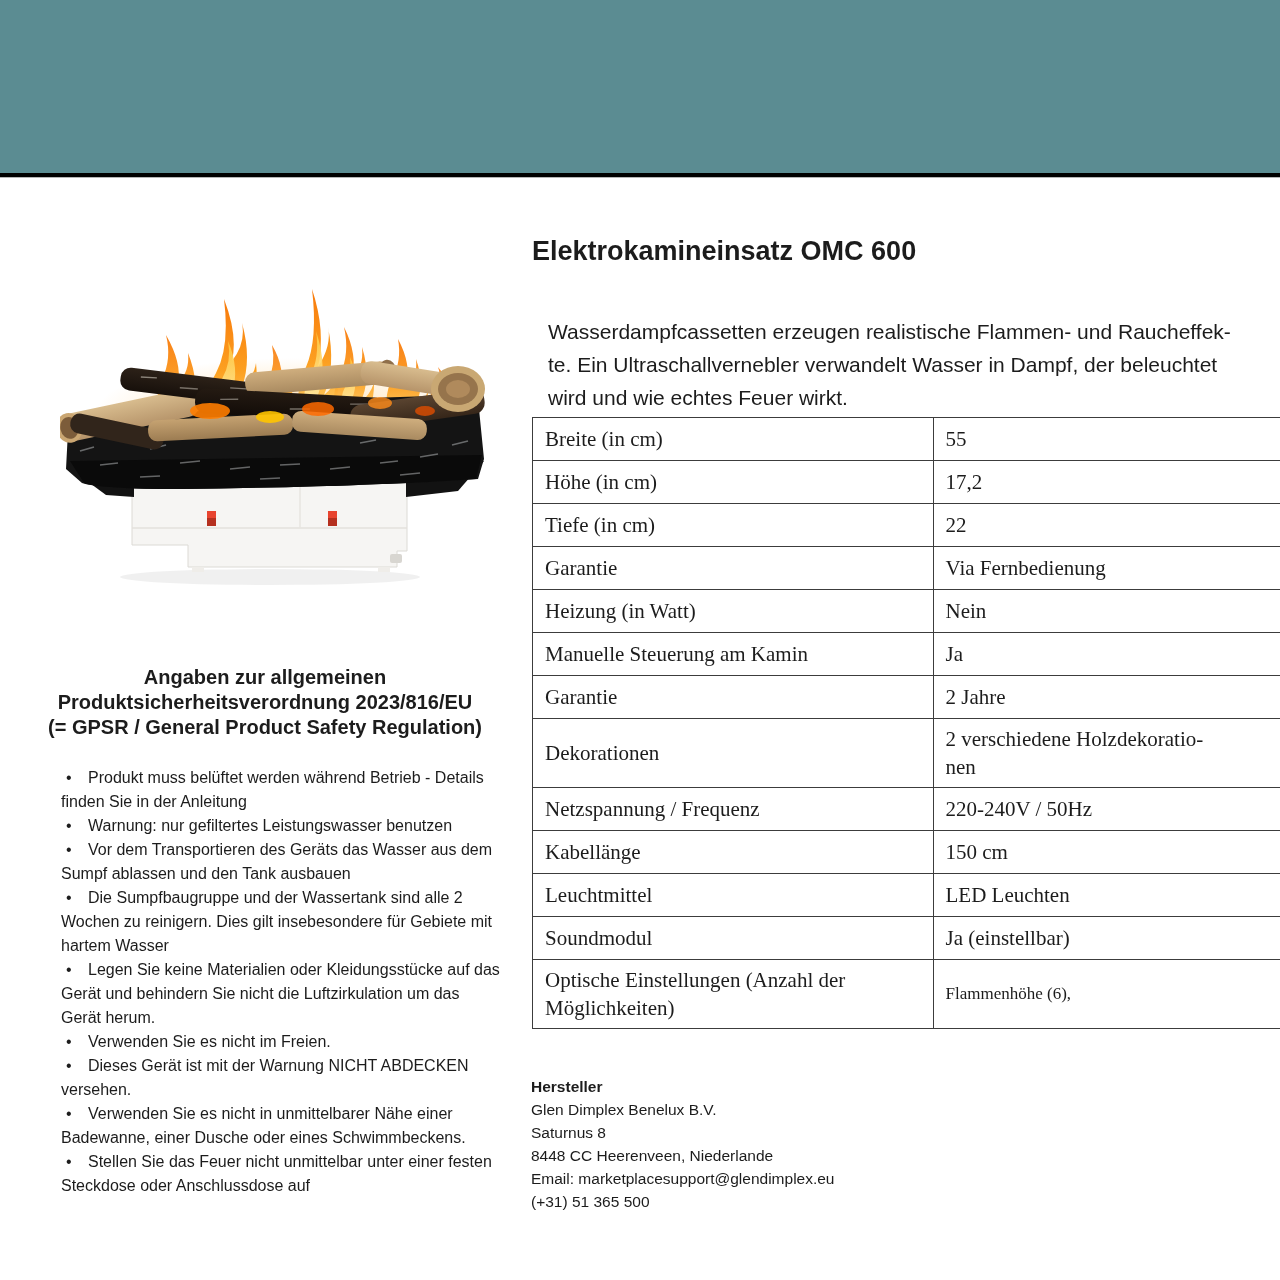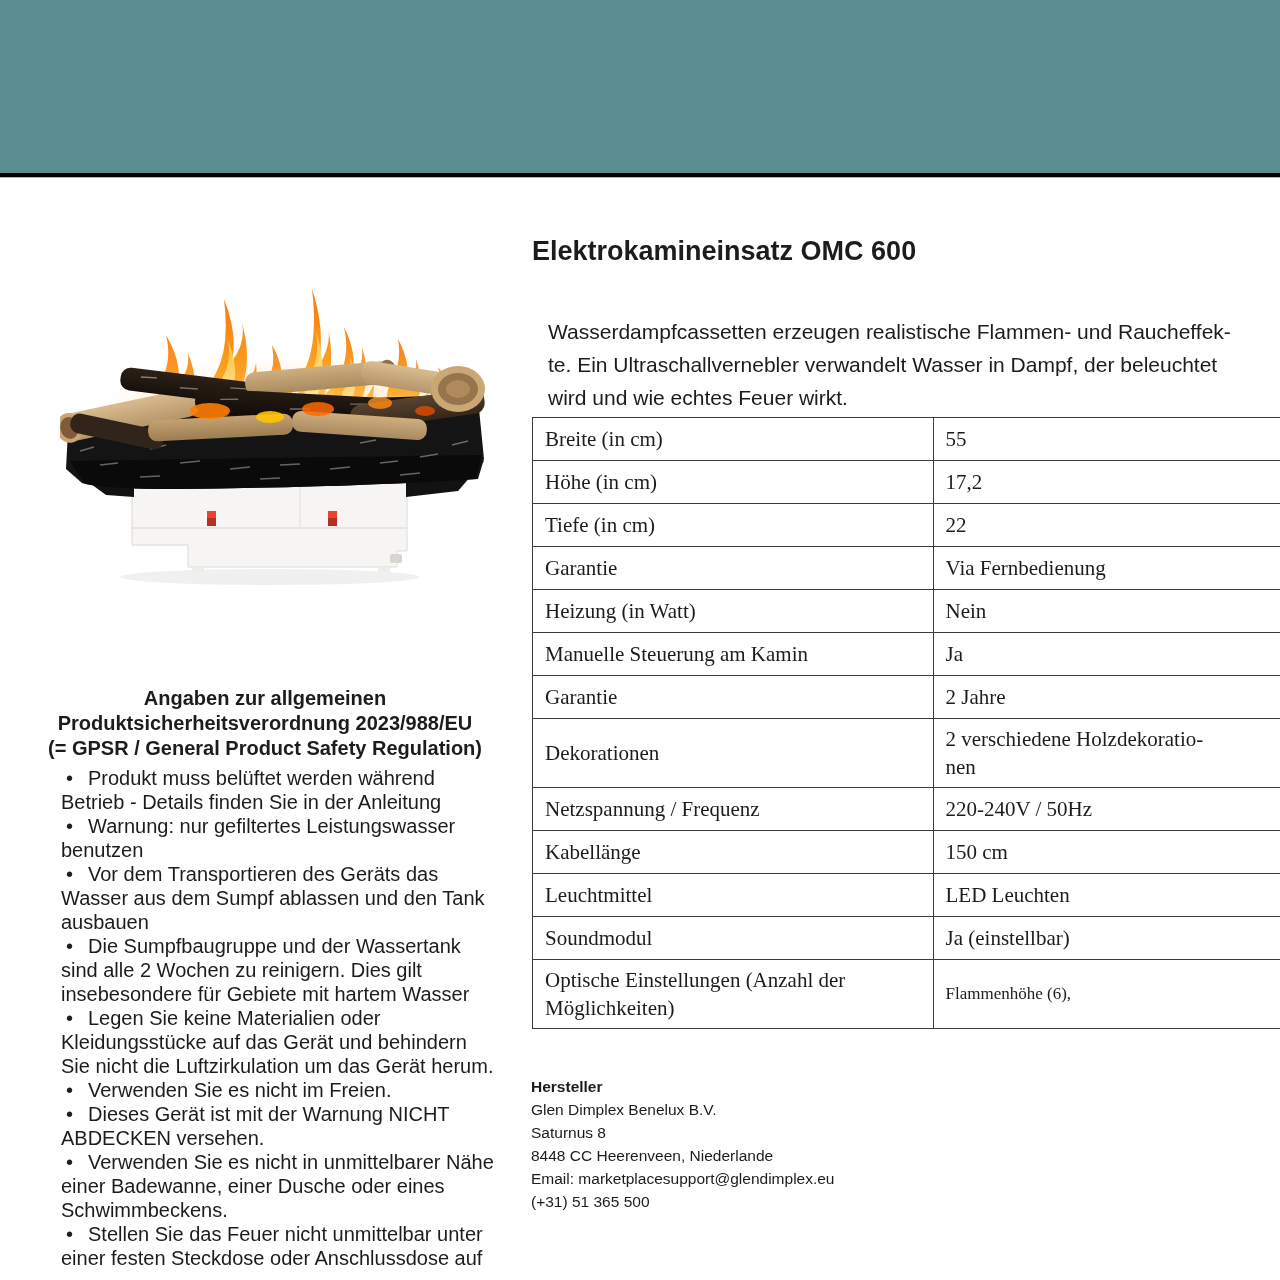--- a/index.html
+++ b/index.html
@@ -6,28 +6,28 @@
   body{
     width:1280px;height:1280px;position:relative;background:#ffffff;
     font-family:"Liberation Sans",sans-serif;color:#1c1c1c;overflow:hidden;
   }
   .band{position:absolute;left:0;top:0;width:1280px;height:173px;background:#5b8c92;}
   .band-line{position:absolute;left:0;top:173px;width:1280px;height:4px;background:#000;border-bottom:1px solid #b5b5b5;}
 
   .product-image{position:absolute;left:60px;top:283px;width:440px;height:330px;}
 
   .gpsr-heading{
-    position:absolute;left:30px;top:686px;width:470px;text-align:center;
+    position:absolute;left:30px;top:665px;width:470px;text-align:center;
     font-weight:bold;font-size:20px;line-height:25px;
   }
   .gpsr-heading span{display:block;}
 
   .gpsr-list{
     position:absolute;left:61px;top:766px;width:440px;margin:0;padding:0;list-style:none;
-    font-size:20px;line-height:24px;
+    font-size:16px;line-height:24px;
   }
   .gpsr-list li{margin:0;}
   .bullet{display:inline-block;width:27px;padding-left:5px;box-sizing:border-box;}
 
   .page-title{position:absolute;left:532px;top:236px;margin:0;font-size:27px;font-weight:bold;}
   .description{position:absolute;left:532px;top:299px;width:692px;margin:16px;font-size:21px;line-height:33px;}
 
   .specs{
     position:absolute;left:532px;top:417px;width:802px;border-collapse:collapse;
     font-family:"Liberation Serif",serif;font-size:21px;line-height:28px;
@@ -197,21 +197,21 @@
       <ellipse cx="210" cy="134" rx="14" ry="6" fill="#ffc400" opacity="0.9"></ellipse>
       <ellipse cx="258" cy="126" rx="16" ry="7" fill="#ff6a00" opacity="0.85"></ellipse>
       <ellipse cx="320" cy="120" rx="12" ry="6" fill="#ff8c1a" opacity="0.8"></ellipse>
       <ellipse cx="365" cy="128" rx="10" ry="5" fill="#e04e00" opacity="0.8"></ellipse>
     </g>
   </svg>
 </div>
 
 <div class="gpsr-heading">
   <span>Angaben zur allgemeinen</span>
-  <span>Produktsicherheitsverordnung 2023/988/EU</span>
+  <span>Produktsicherheitsverordnung 2023/816/EU</span>
   <span>(= GPSR / General Product Safety Regulation)</span>
 </div>
 
 <ul class="gpsr-list">
     <li><span class="bullet">•</span><span>Produkt muss belüftet werden während Betrieb - Details finden Sie in der Anleitung</span></li>
     <li><span class="bullet">•</span><span>Warnung: nur gefiltertes Leistungswasser benutzen</span></li>
     <li><span class="bullet">•</span><span>Vor dem Transportieren des Geräts das Wasser aus dem Sumpf ab­lassen und den Tank ausbauen</span></li>
     <li><span class="bullet">•</span><span>Die Sumpfbaugruppe und der Wassertank sind alle 2 Wochen zu reinigern. Dies gilt insebesondere für Gebiete mit hartem Wasser</span></li>
     <li><span class="bullet">•</span><span>Legen Sie keine Materialien oder Kleidungsstücke auf das Gerät und behindern Sie nicht die Luftzirkulation um das Gerät herum.</span></li>
     <li><span class="bullet">•</span><span>Verwenden Sie es nicht im Freien.</span></li>

